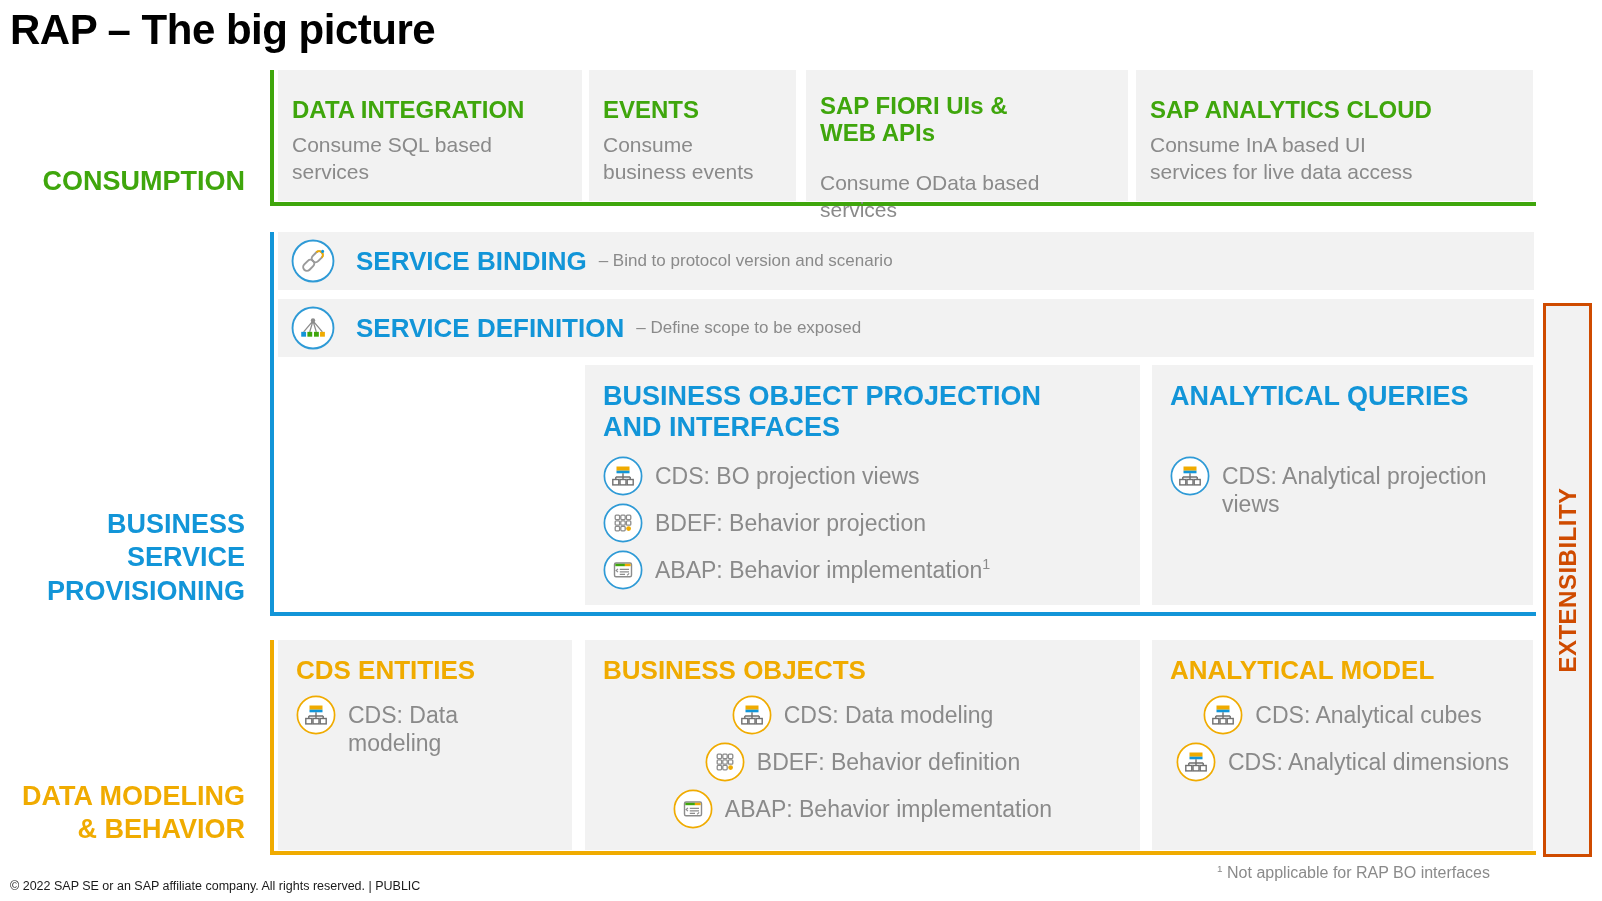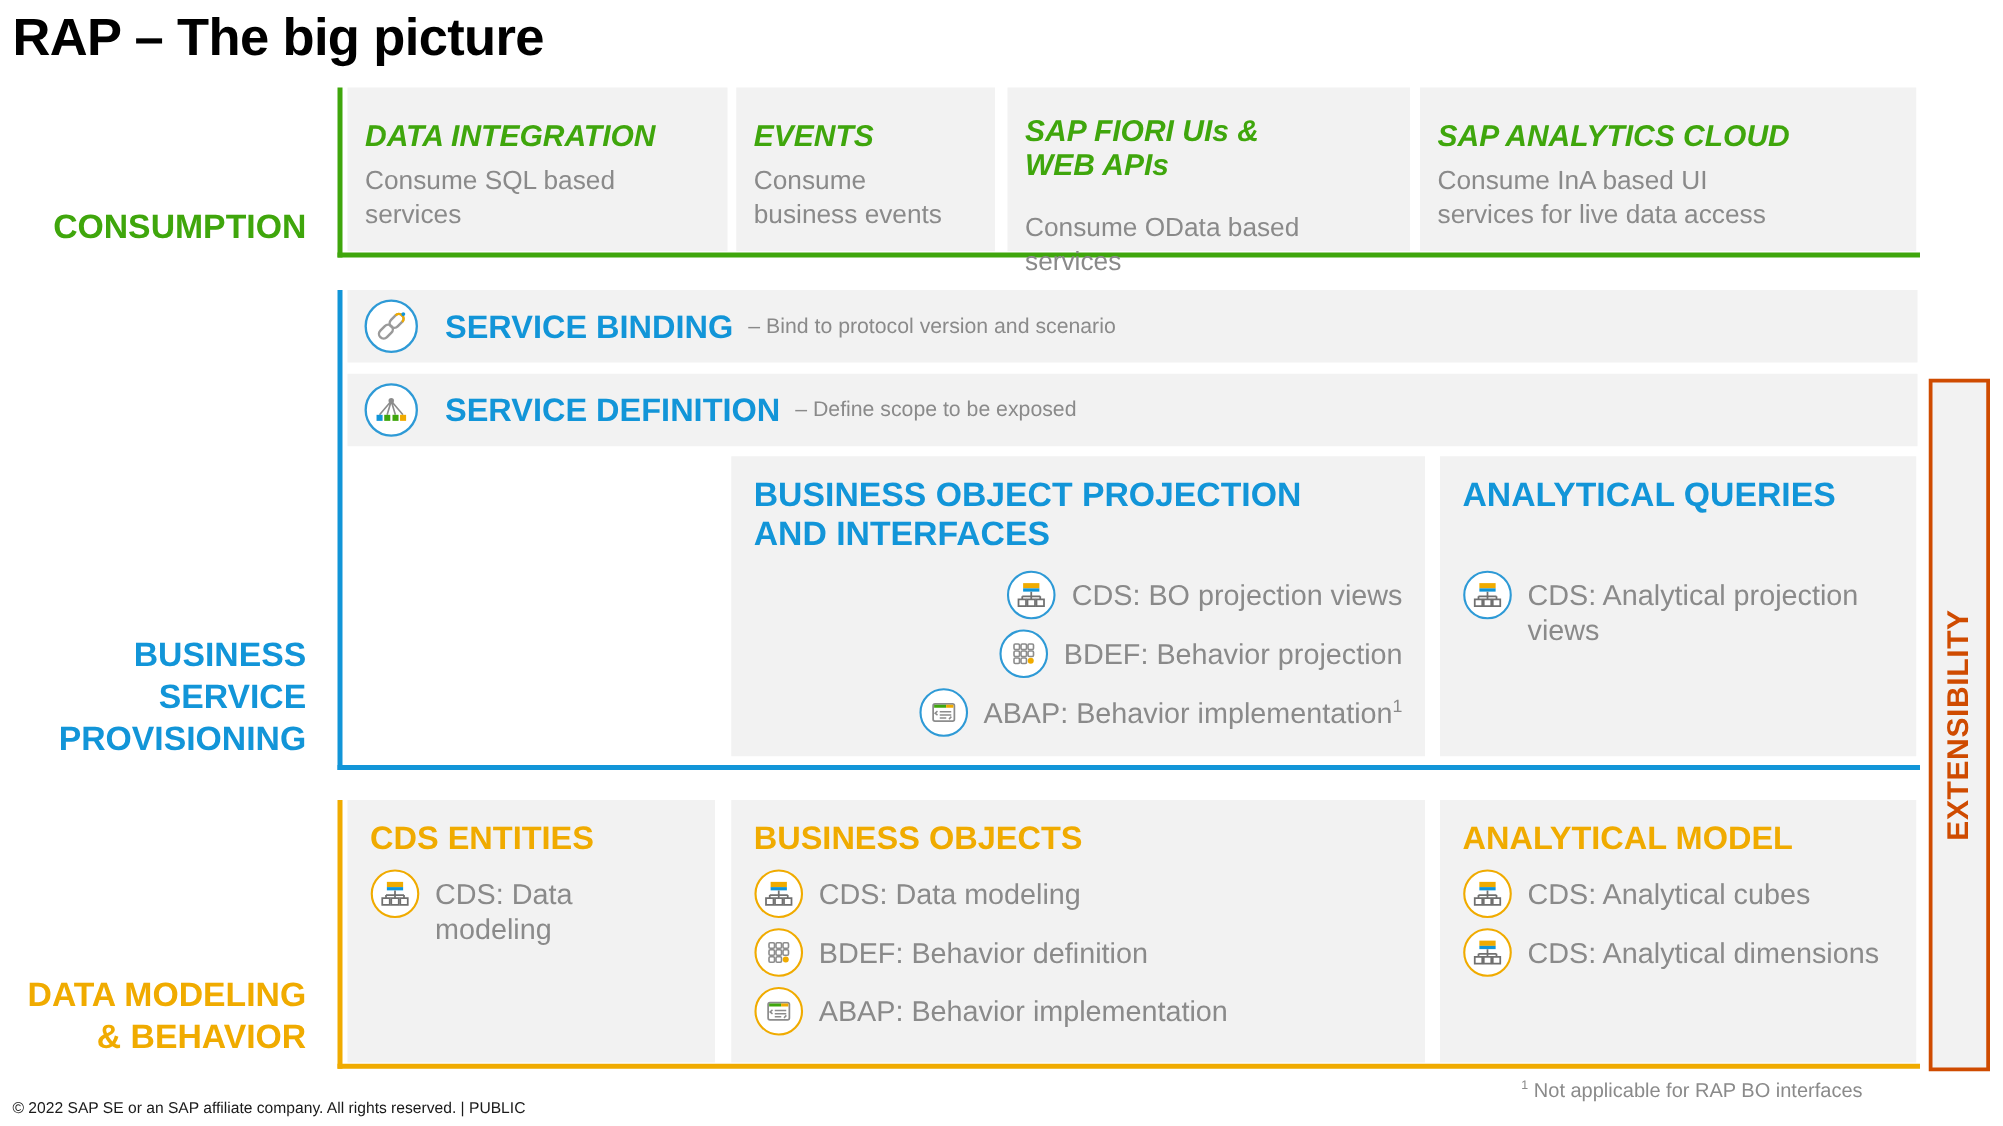--- a/index.html
+++ b/index.html
@@ -27,37 +27,37 @@
   .vl{position:absolute;width:4px;}
   .hl{position:absolute;height:4px;}
   .c-green{background:var(--green);}
   .c-blue{background:var(--blue);}
   .c-gold{background:var(--gold);}
 
   .box{position:absolute;background:var(--boxbg);}
 
   
   .tbox{padding:26px 14px 0 14px;}
-  .tbox .bt{font-size:24px;font-weight:bold;color:var(--green);line-height:1.13;font-style:italic;}
+  .tbox .bt{font-size:24px;font-weight:bold;color:var(--green);line-height:1.13;}
   .tbox .bd{margin-top:9px;font-size:21px;color:var(--grayt);line-height:1.26;}
 
   
   .srow{position:absolute;left:278px;width:1256px;height:58px;background:var(--boxbg);display:flex;align-items:center;padding-left:13px;}
   .srow .st{color:var(--blue);font-weight:bold;font-size:26px;margin-left:21px;white-space:nowrap;}
   .srow .sd{color:var(--grayt);font-size:17px;margin-left:12px;white-space:nowrap;}
 
   
   .cbox{padding:16px 18px;}
   .bh{font-weight:bold;line-height:1.13;}
   .bh-blue{font-size:27px;color:var(--blue);}
   .bh-gold{font-size:26px;color:var(--gold);}
   .items{display:flex;flex-direction:column;gap:7px;}
-  .items-bop{margin-top:14px;align-items:flex-end;}
+  .items-bop{margin-top:14px;}
   .items-aq{margin-top:44px;}
-  .items-bottom{margin-top:10px;}
+  .items-bottom{margin-top:10px;align-items:center;}
   .item{display:flex;align-items:flex-start;gap:12px;}
   .il{font-size:23px;color:var(--grayt);line-height:1.22;padding-top:6px;}
   .il sup{font-size:0.62em;}
   .ic{flex:0 0 auto;display:block;}
 
   
   .ext{position:absolute;left:1543px;top:303px;width:49px;height:554px;background:var(--boxbg);
        border:3px solid var(--orange);display:flex;align-items:center;justify-content:center;}
   .ext-t{transform:rotate(-90deg);white-space:nowrap;color:var(--orange);font-weight:bold;font-size:24px;letter-spacing:0.5px;}
 

